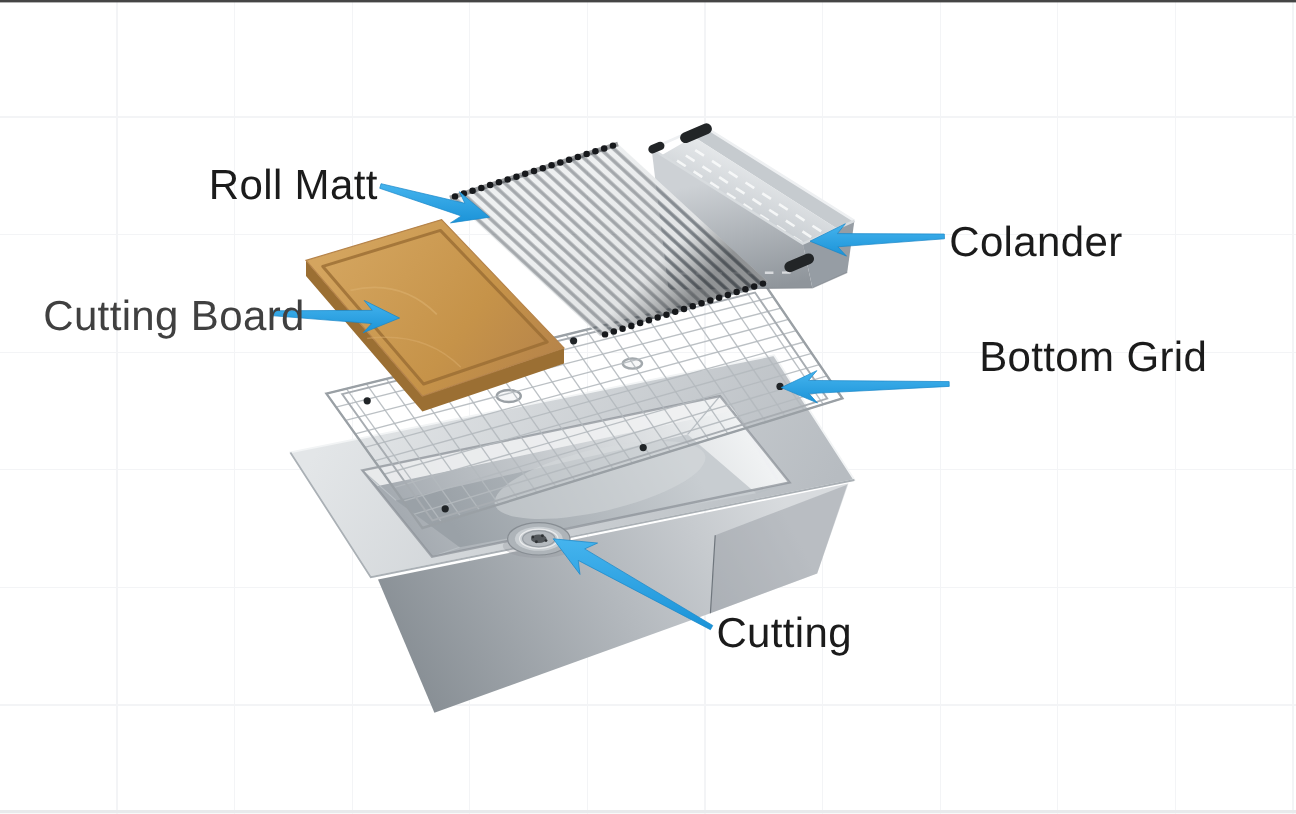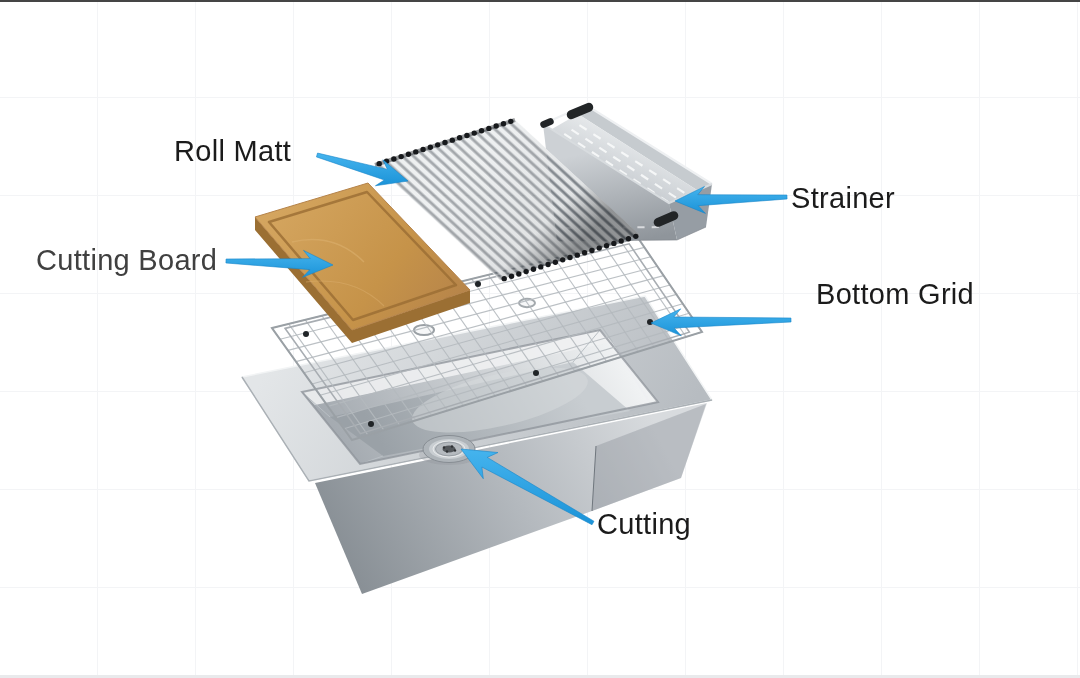--- a/index.html
+++ b/index.html
@@ -8,21 +8,21 @@
     background-color:#ffffff;
     background-image:
       repeating-linear-gradient(to right, transparent 0 97px, #f3f4f6 97px 98px),
       repeating-linear-gradient(to bottom, transparent 0 97px, #f3f4f6 97px 98px);
     font-family:"Liberation Sans", sans-serif;
   }
   .topline{position:absolute;left:0;top:0;width:1080px;height:2px;background:#454545;}
   .bottomline{position:absolute;left:0;bottom:0;width:1080px;height:3px;background:#e9eaec;}
   .stage{position:absolute;left:0;top:0;width:1080px;height:678px;}
   .part-label{
-    position:absolute;font-size:29px;line-height:1.1;color:#1b1b1b;
+    position:absolute;font-size:35px;line-height:1.1;color:#1b1b1b;
     letter-spacing:0.3px;white-space:nowrap;user-select:none;
   }
   .lbl-roll-matt{left:174px;top:136px;}
   .lbl-colander{left:791px;top:183px;}
   .lbl-cutting-board{left:36px;top:245px;}
   .lbl-bottom-grid{left:816px;top:279px;}
   .lbl-strainer{left:597px;top:509px;}
 </style>
 </head>
 <body>
@@ -272,16 +272,16 @@
     </g>
   <g id="arrow-bottom-grid">
       <polygon points="791.0428473065944,321.99954097440326 674.1125512987721,328.00599365377394 681.282333935561,335.85419197830674 651,323 680.7038952965373,308.86038882386254 673.8768911125032,317.0085182945559 790.9571526934056,318.00045902559674" fill="url(#gArrow)" stroke="#1987c9" stroke-width="0.6"></polygon>
     </g>
   <g id="arrow-strainer">
       <polygon points="592.0219884713265,524.7445611052015 481.8620432163672,467.0006986763966 483.3224523233729,478.71040427646085 461,449 497.9926252534759,452.54198769843924 487.2411066240716,457.4056125977887 593.9780115286735,521.2554388947985" fill="url(#gArrow)" stroke="#1987c9" stroke-width="0.6"></polygon>
     </g>
 </svg>
 
 <div class="part-label lbl-roll-matt" style="color: rgb(27, 27, 27);">Roll Matt</div>
-<div class="part-label lbl-colander" style="color: rgb(27, 27, 27);">Strainer</div>
+<div class="part-label lbl-colander" style="color: rgb(27, 27, 27);">Colander</div>
 <div class="part-label lbl-cutting-board" style="color: #404040;">Cutting Board</div>
 <div class="part-label lbl-bottom-grid" style="color: rgb(27, 27, 27);">Bottom Grid</div>
 <div class="part-label lbl-strainer" style="color: rgb(27, 27, 27);">Cutting</div>
 
 </body></html>

